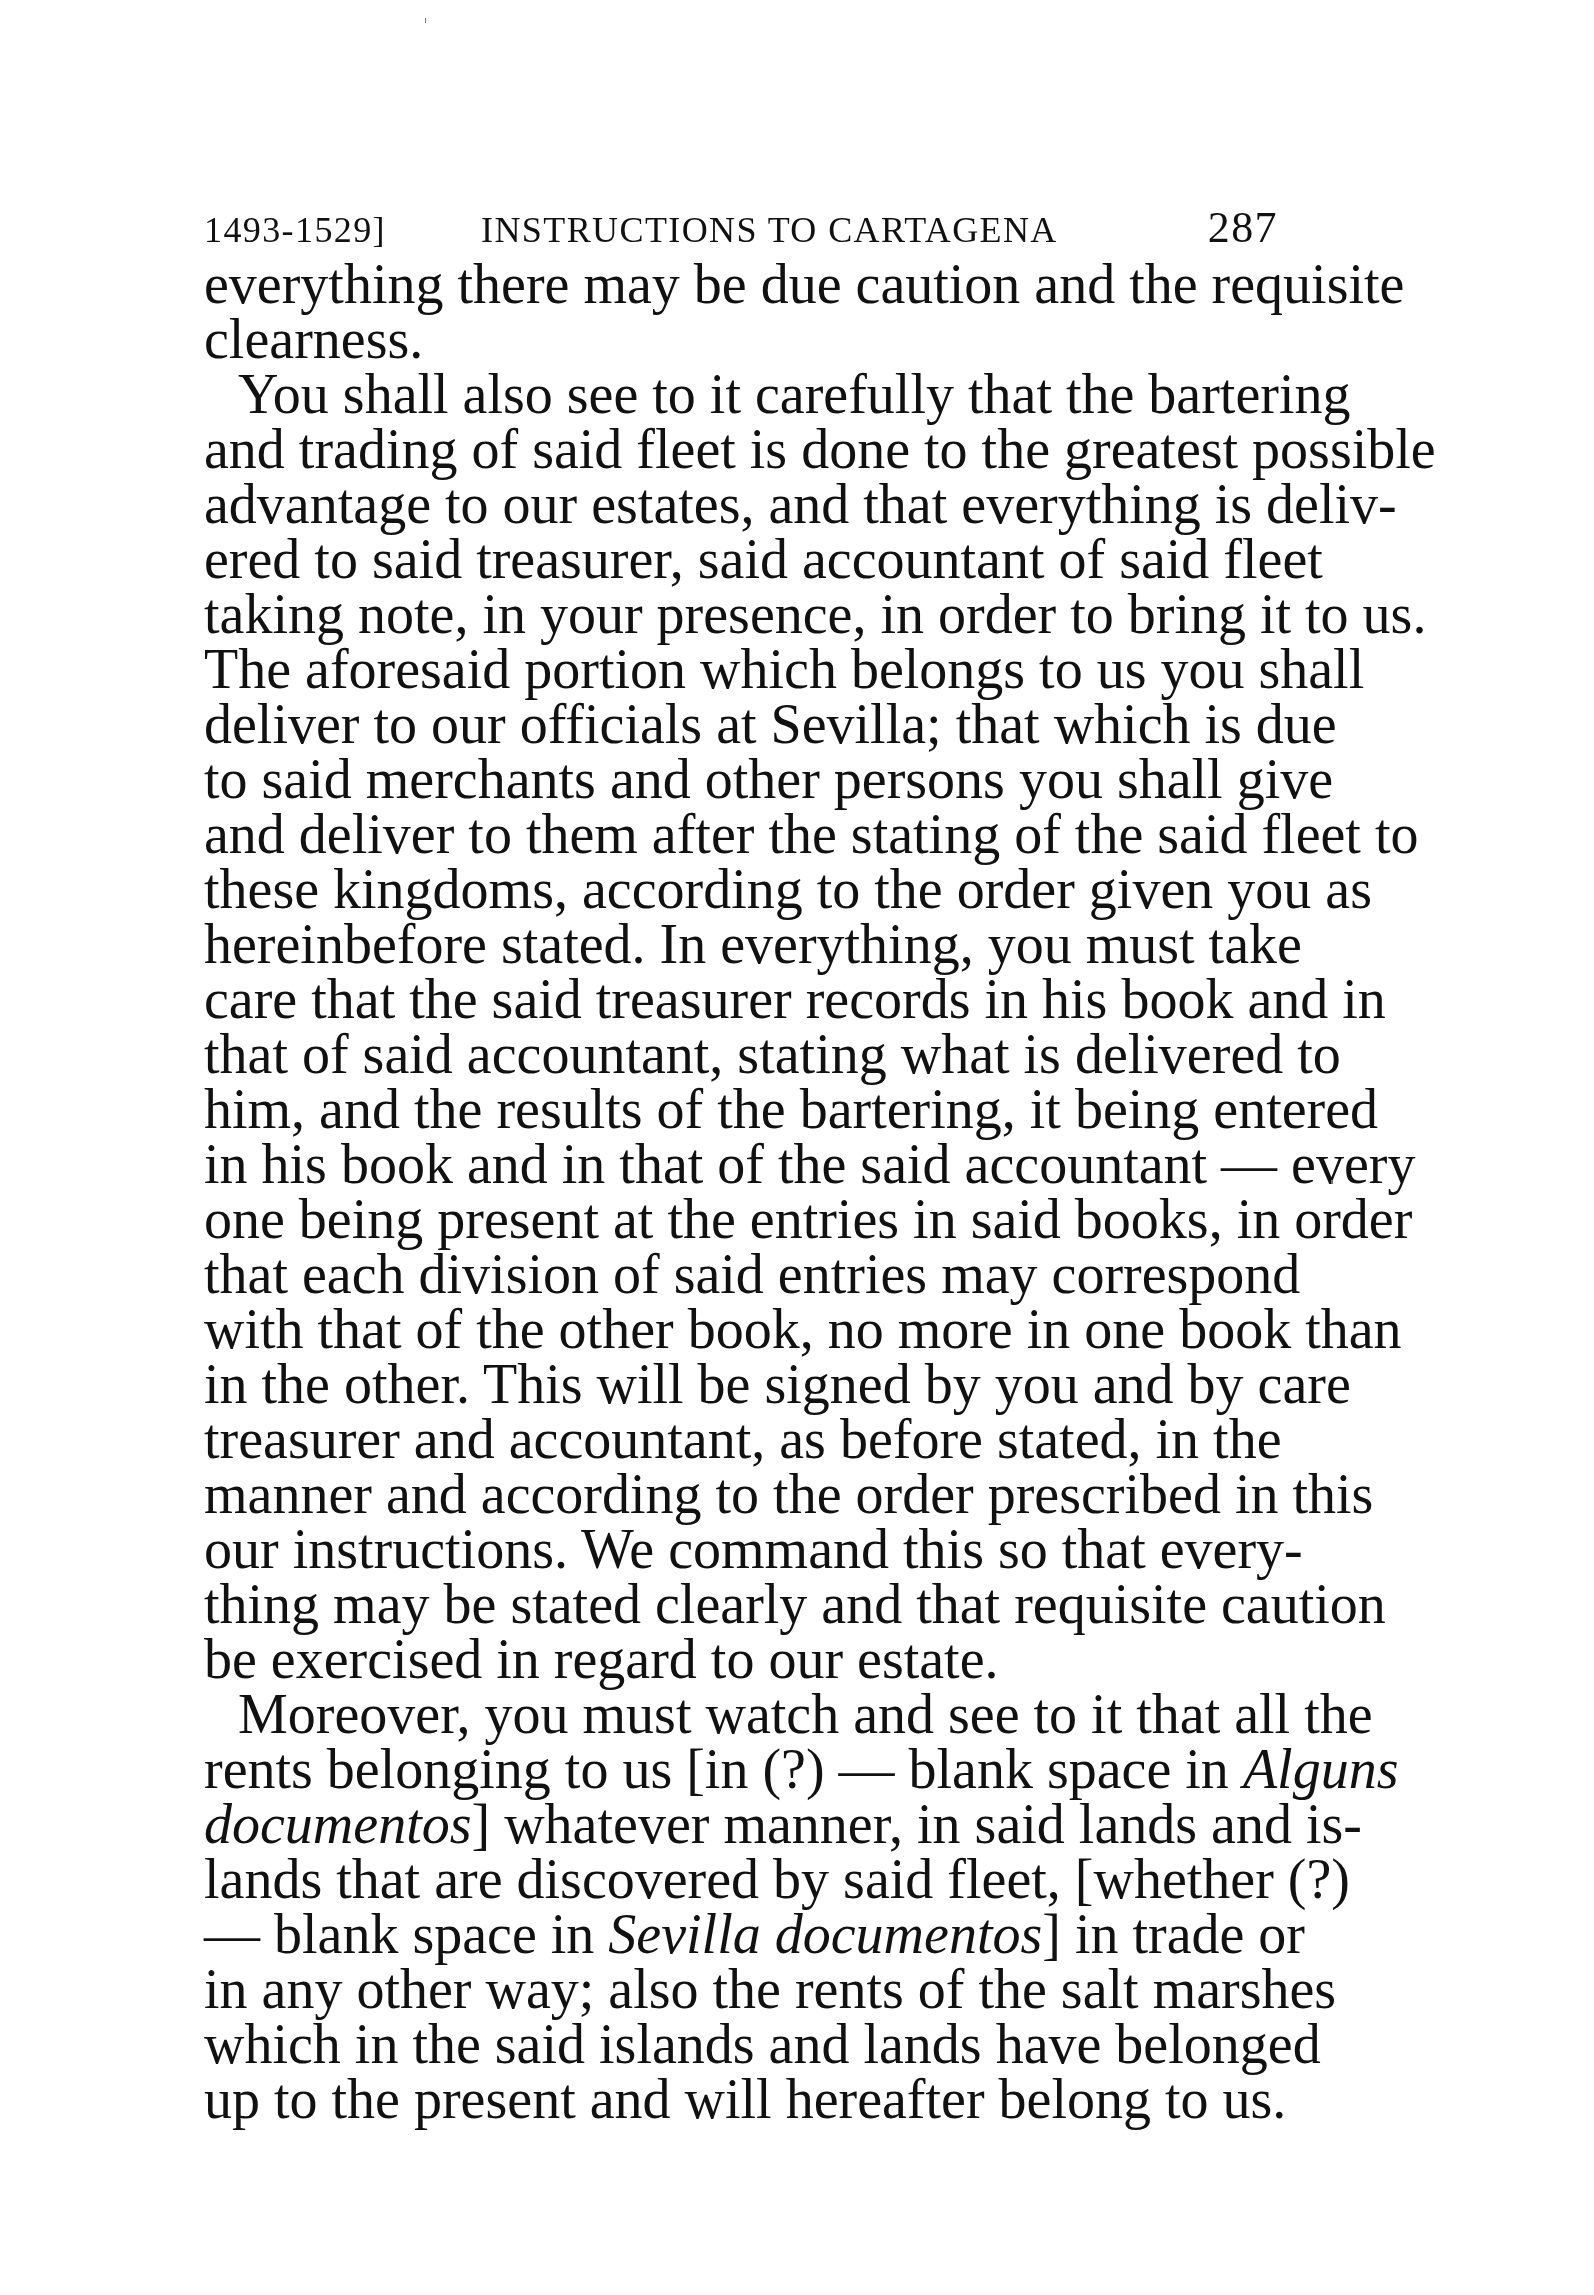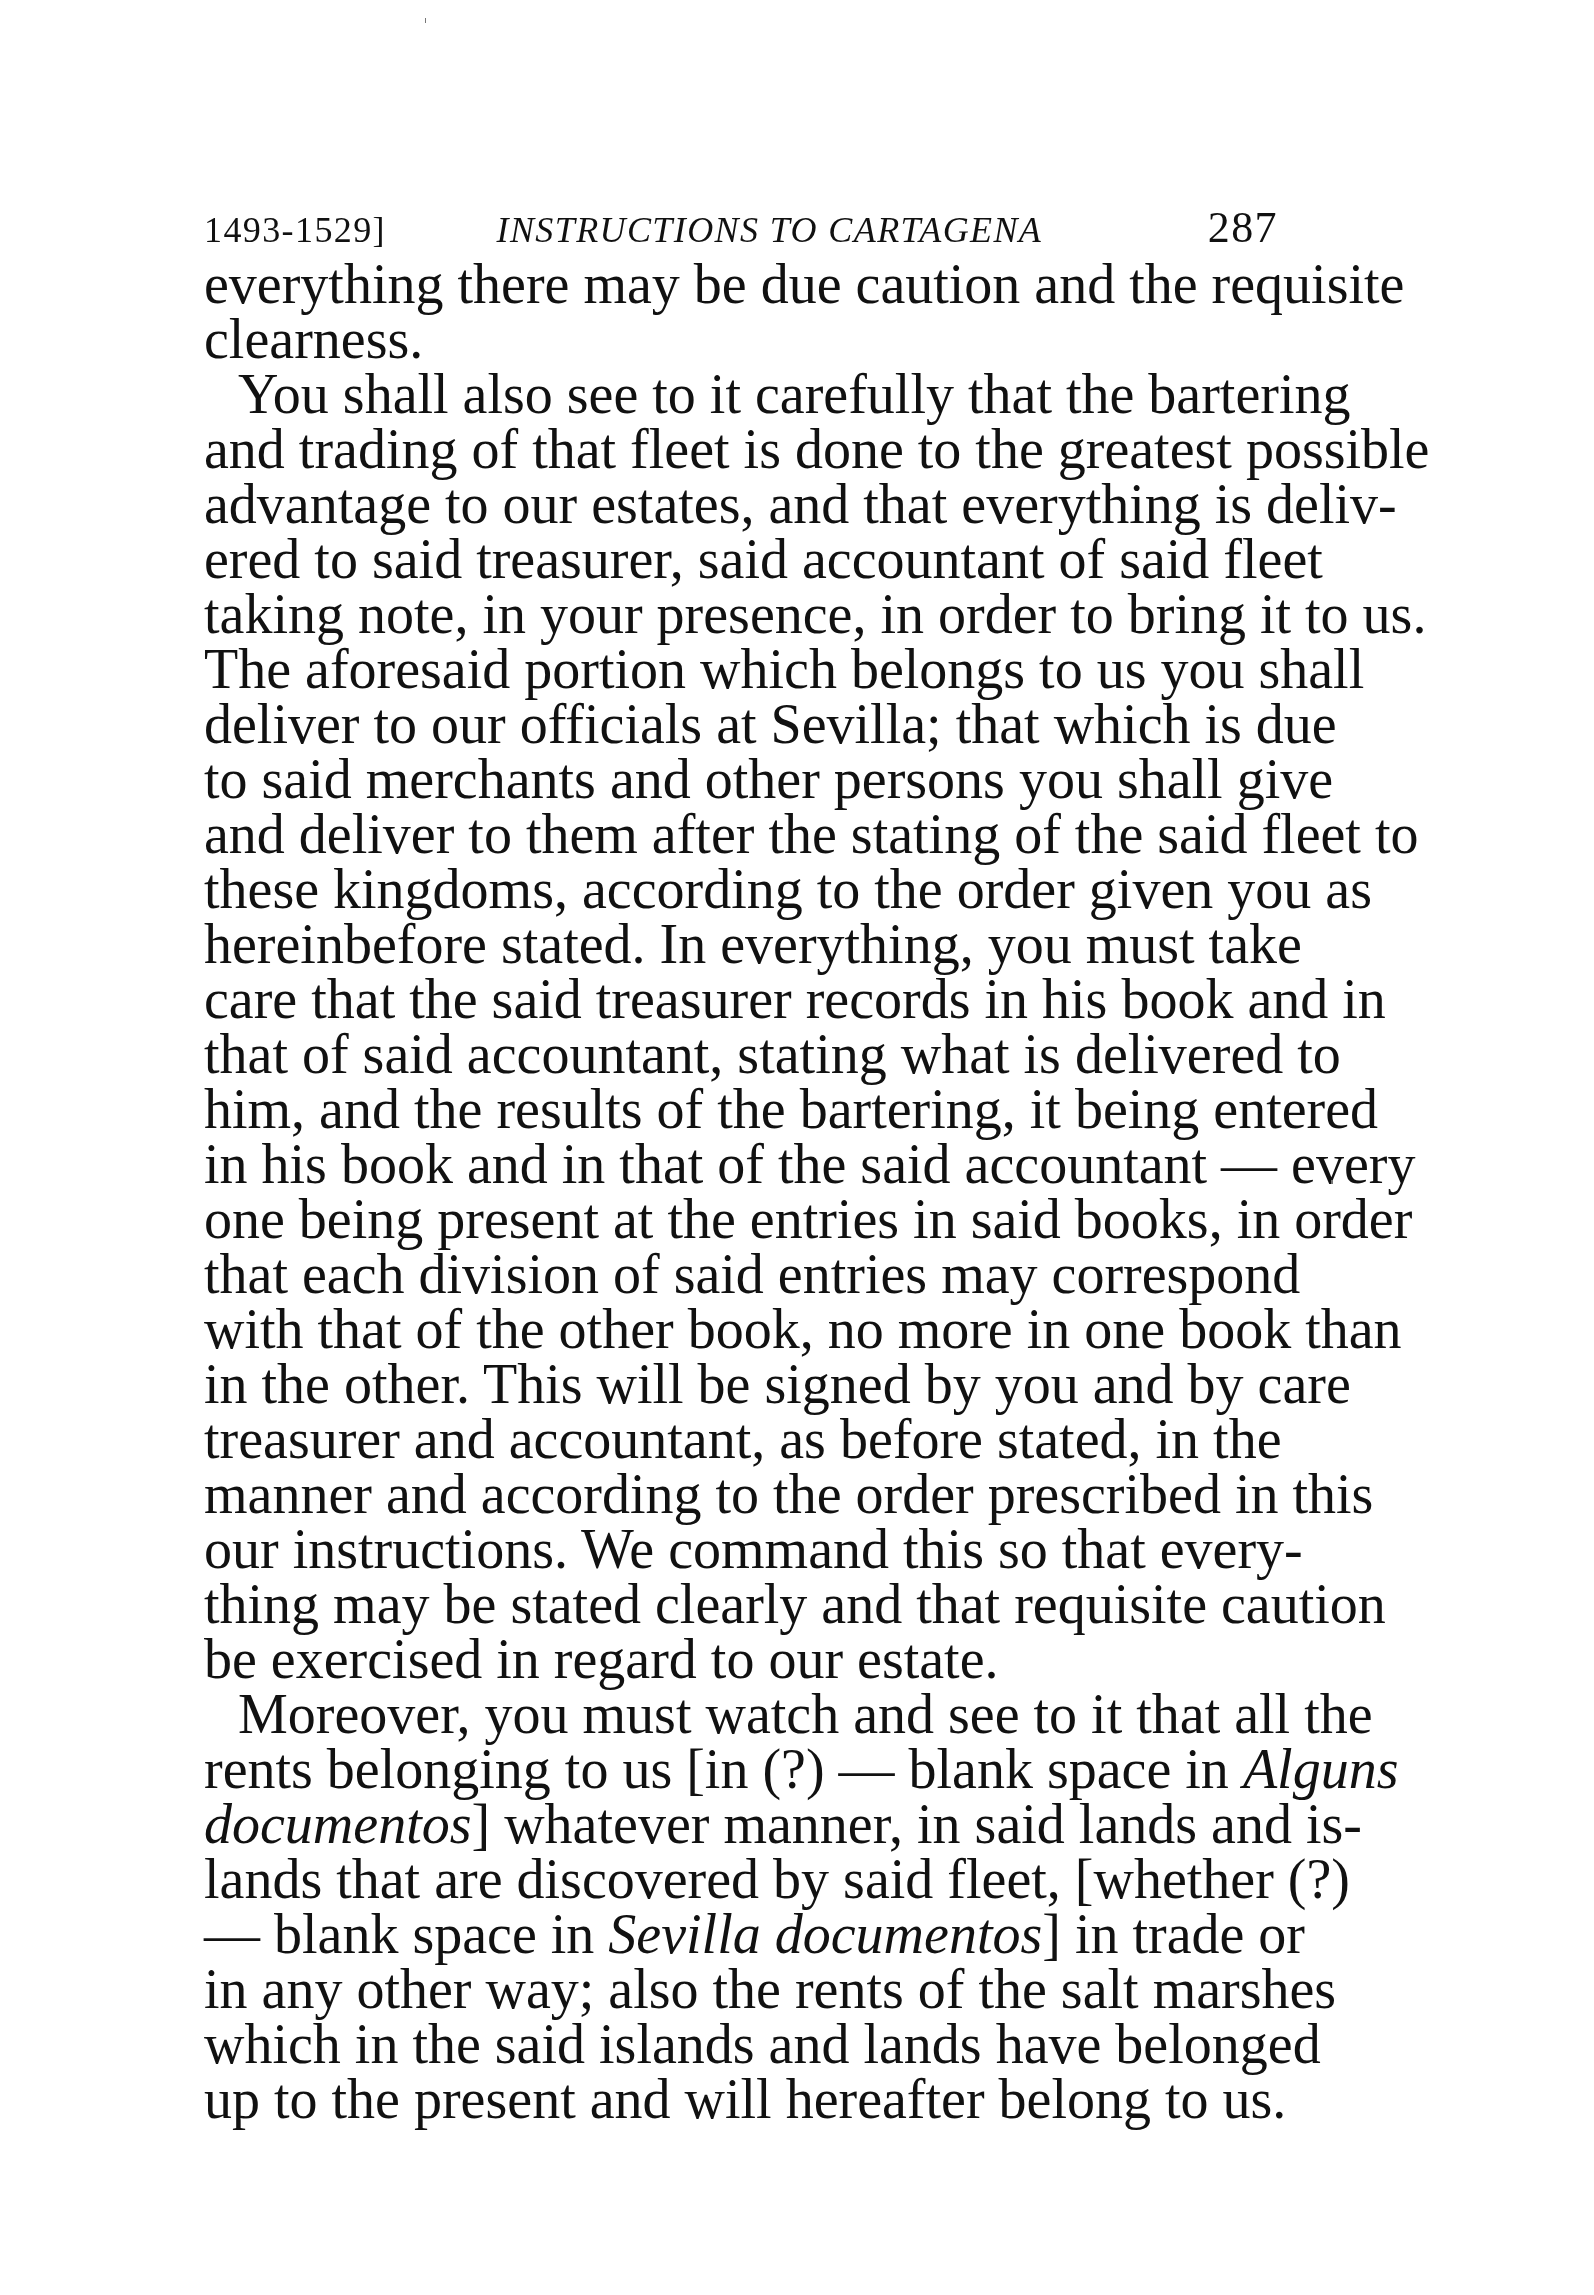--- a/index.html
+++ b/index.html
@@ -6,21 +6,21 @@
   body { width: 1595px; height: 2485px; position: relative; overflow: hidden; }
   .page {
     position: absolute; left: 204px; top: 202px; width: 1074px;
     font-family: "Liberation Serif", "DejaVu Serif", serif;
     color: #111111;
   }
   .running-head {
     display: flex; justify-content: space-between; align-items: baseline;
     font-size: 36px; letter-spacing: 1.4px; height: 55px;
   }
-  .running-head .title { flex: 1; text-align: center; padding-right: 55px; font-style: italic; }
+  .running-head .title { flex: 1; text-align: center; padding-right: 55px; }
   .running-head .folio { font-size: 44px; }
   .body { font-size: 56px; line-height: 55px; text-align: justify; }
   .line { display: block; white-space: nowrap; text-align-last: justify; text-align: justify; }
   .line.last { text-align-last: left; }
   .indent { padding-left: 34px; }
   i { }
   .speck { position: absolute; background: #777; }
 </style>
 </head>
 <body>
@@ -31,21 +31,21 @@
     <span class="title">INSTRUCTIONS TO CARTAGENA</span>
     <span class="folio">287</span>
   </div>
   <div class="body" id="body">
       <div>
         <span class="line">everything there may be due caution and the requisite</span>
         <span class="line last">clearness.</span>
       </div>
       <div>
         <span class="line indent">You shall also see to it carefully that the bartering</span>
-        <span class="line">and trading of that fleet is done to the greatest possible</span>
+        <span class="line">and trading of said fleet is done to the greatest possible</span>
         <span class="line">advantage to our estates, and that everything is deliv-</span>
         <span class="line">ered to said treasurer, said accountant of said fleet</span>
         <span class="line">taking note, in your presence, in order to bring it to us.</span>
         <span class="line">The aforesaid portion which belongs to us you shall</span>
         <span class="line">deliver to our officials at Sevilla; that which is due</span>
         <span class="line">to said merchants and other persons you shall give</span>
         <span class="line">and deliver to them after the stating of the said fleet to</span>
         <span class="line">these kingdoms, according to the order given you as</span>
         <span class="line">hereinbefore stated. In everything, you must take</span>
         <span class="line">care that the said treasurer records in his book and in</span>

